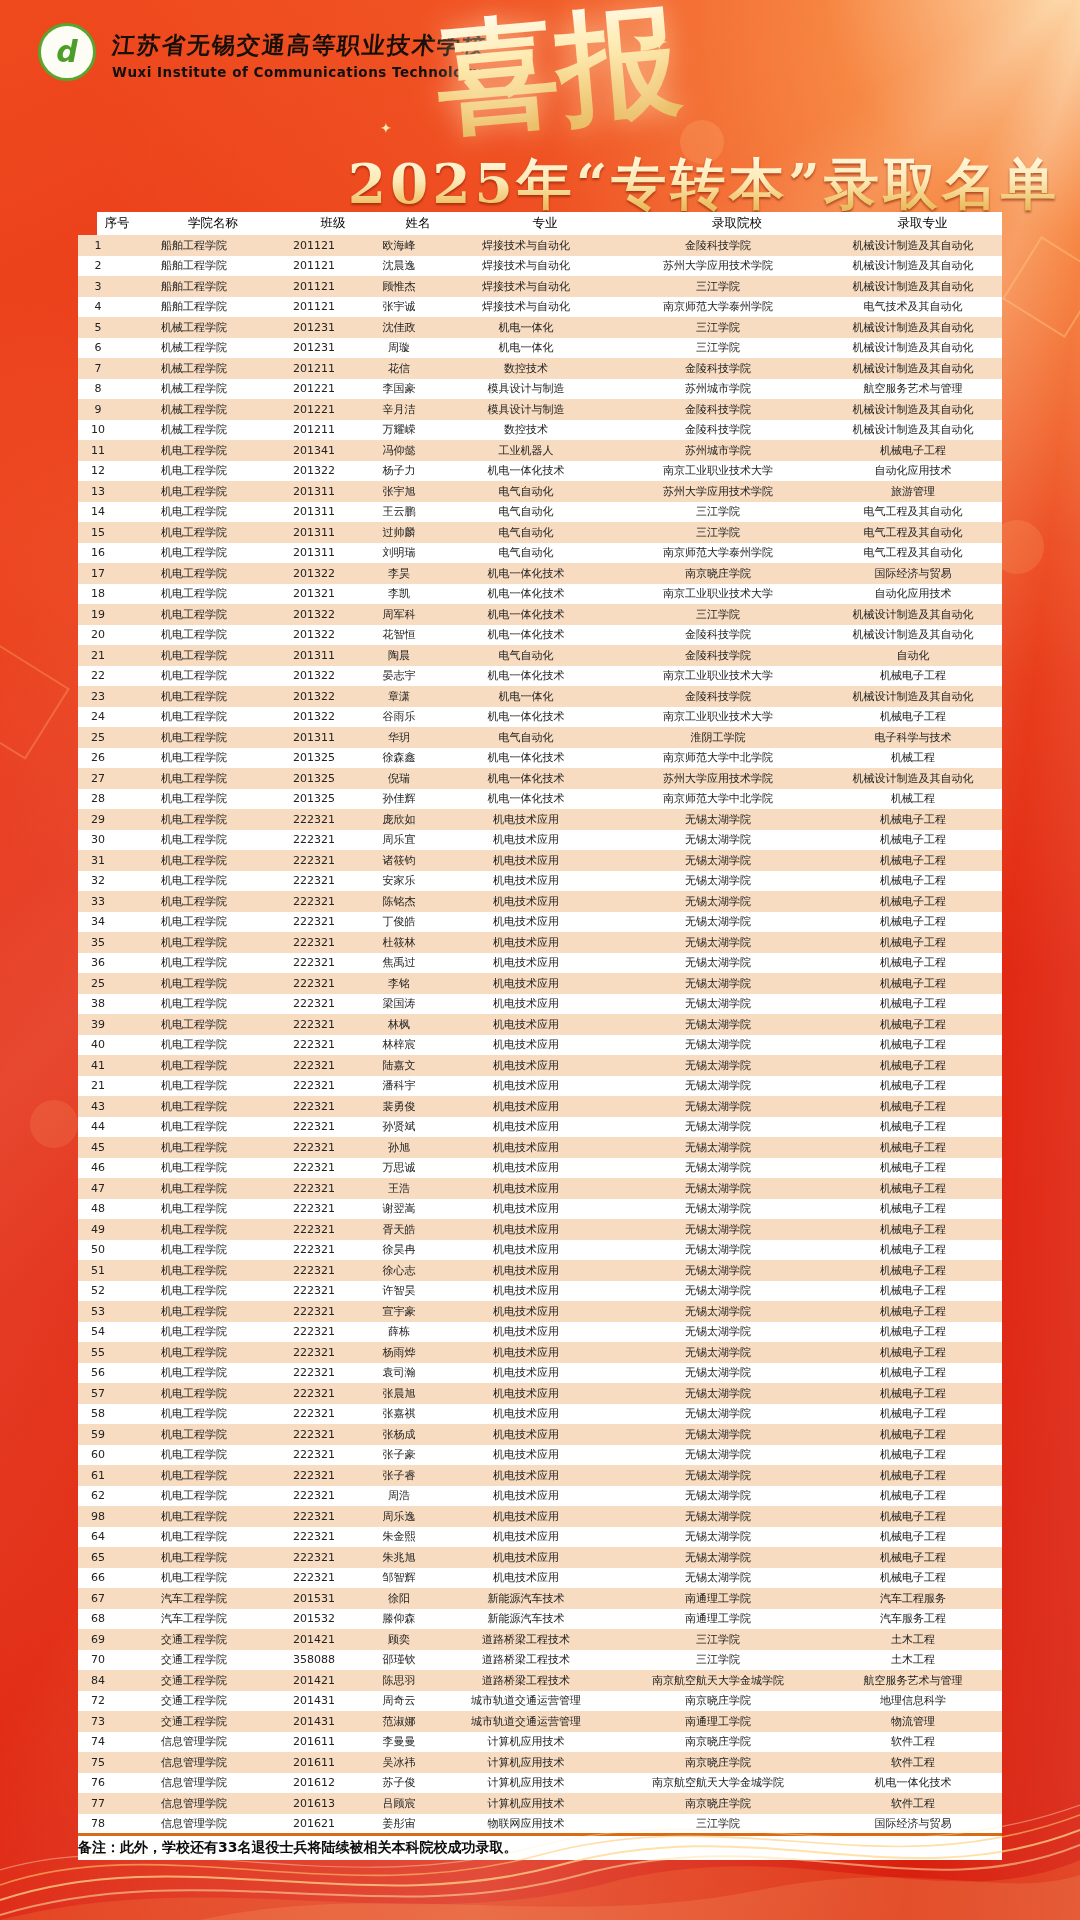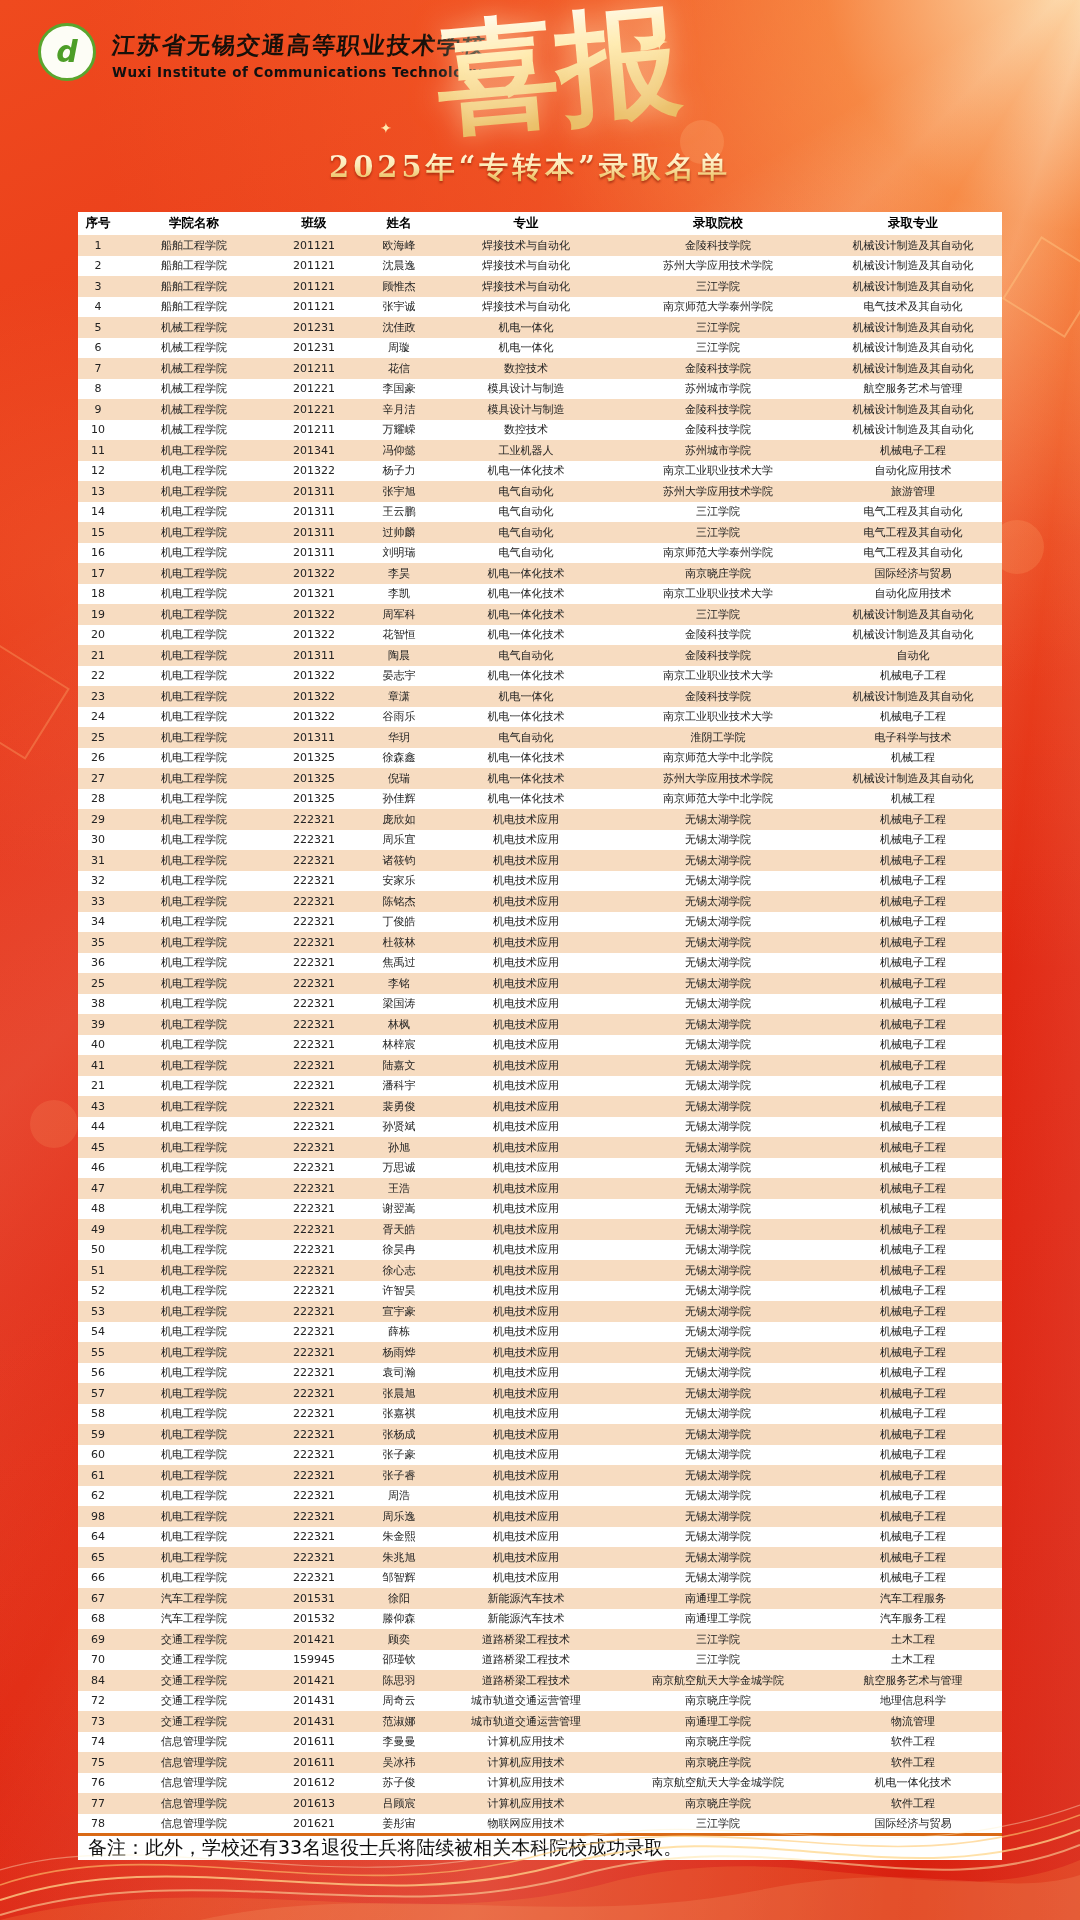--- a/index.html
+++ b/index.html
@@ -34,38 +34,38 @@
   .school-cn{font-size:23px;color:#17100a;font-weight:bold;letter-spacing:2px;
     font-family:"DejaVu Serif","Liberation Serif",serif;transform:skewX(-6deg);}
   .school-en{font-size:13.5px;color:#111;font-weight:bold;letter-spacing:.5px;margin-top:3px;}
   .banner{position:absolute;left:398px;top:2px;width:320px;text-align:center;
     font-size:122px;line-height:1.1;font-weight:bold;transform:rotate(-5deg);
     font-family:"DejaVu Serif","Liberation Serif",serif;
     background:linear-gradient(178deg,#fffdf3 8%,#ffe9a8 38%,#f3cf7e 60%,#e8b85a 85%);
     -webkit-background-clip:text;background-clip:text;color:transparent;
     text-shadow:0 0 28px rgba(255,240,200,.55);}
   .sparkle{position:absolute;color:#ffe9ae;pointer-events:none;}
-  .title{position:absolute;left:0;top:148px;width:1060px;text-align:center;
-    font-size:29px;font-weight:bold;letter-spacing:4px;
+  .title{position:absolute;left:0;top:148px;width:1060px;text-align:right;
+    font-size:55px;font-weight:bold;letter-spacing:4px;
     font-family:"DejaVu Serif","Liberation Serif",serif;
     background:linear-gradient(180deg,#fff6d9 15%,#fce9b4 45%,#eec368 75%,#d9a63f 100%);
     -webkit-background-clip:text;background-clip:text;color:transparent;
     filter:drop-shadow(0 2px 1px rgba(120,20,0,.55));}
 
   
   .poster-table{position:absolute;left:78px;top:212px;width:924px;}
   .thead,.trow{display:grid;grid-template-columns:40px 152px 88px 82px 172px 212px 1fr;align-items:center;}
-  .thead{background:#ffffff;height:23px;font-size:12.5px;font-weight:bold;color:#000;}
+  .thead{background:#ffffff;height:23px;font-size:12.5px;font-weight:normal;color:#000;margin-left:19px;}
   .trow{height:20.5px;font-size:11px;color:#222;}
   .trow.odd{background:#f7dcc1;}
   .trow.even{background:#ffffff;}
   .cell,.hcell{text-align:center;white-space:nowrap;overflow:hidden;}
   .note-bar{position:absolute;left:78px;top:1833px;width:924px;height:27px;background:#ffffff;
     border-top:3px solid #d96a16;box-sizing:border-box;display:flex;align-items:center;
-    font-size:19px;font-weight:normal;color:#0d0d0d;padding-left:10px;}
+    font-size:14px;font-weight:bold;color:#0d0d0d;}
 
   
   .waves{position:absolute;left:0;bottom:0;width:1080px;height:150px;pointer-events:none;}
 </style>
 </head>
 <body>
 
 <div class="glow"></div>
 <div class="rays"></div>
 <div class="bokeh" style="left:150px;top:250px;width:60px;height:60px;background:rgba(255,180,110,.22);"></div>
@@ -715,21 +715,21 @@
         <div class="cell">交通工程学院</div>
         <div class="cell">201421</div>
         <div class="cell">顾奕</div>
         <div class="cell">道路桥梁工程技术</div>
         <div class="cell">三江学院</div>
         <div class="cell">土木工程</div>
       </div>
       <div class="trow even">
         <div class="cell">70</div>
         <div class="cell">交通工程学院</div>
-        <div class="cell">159945</div>
+        <div class="cell">358088</div>
         <div class="cell">邵瑾钦</div>
         <div class="cell">道路桥梁工程技术</div>
         <div class="cell">三江学院</div>
         <div class="cell">土木工程</div>
       </div>
       <div class="trow odd">
         <div class="cell">84</div>
         <div class="cell">交通工程学院</div>
         <div class="cell">201421</div>
         <div class="cell">陈思羽</div>

